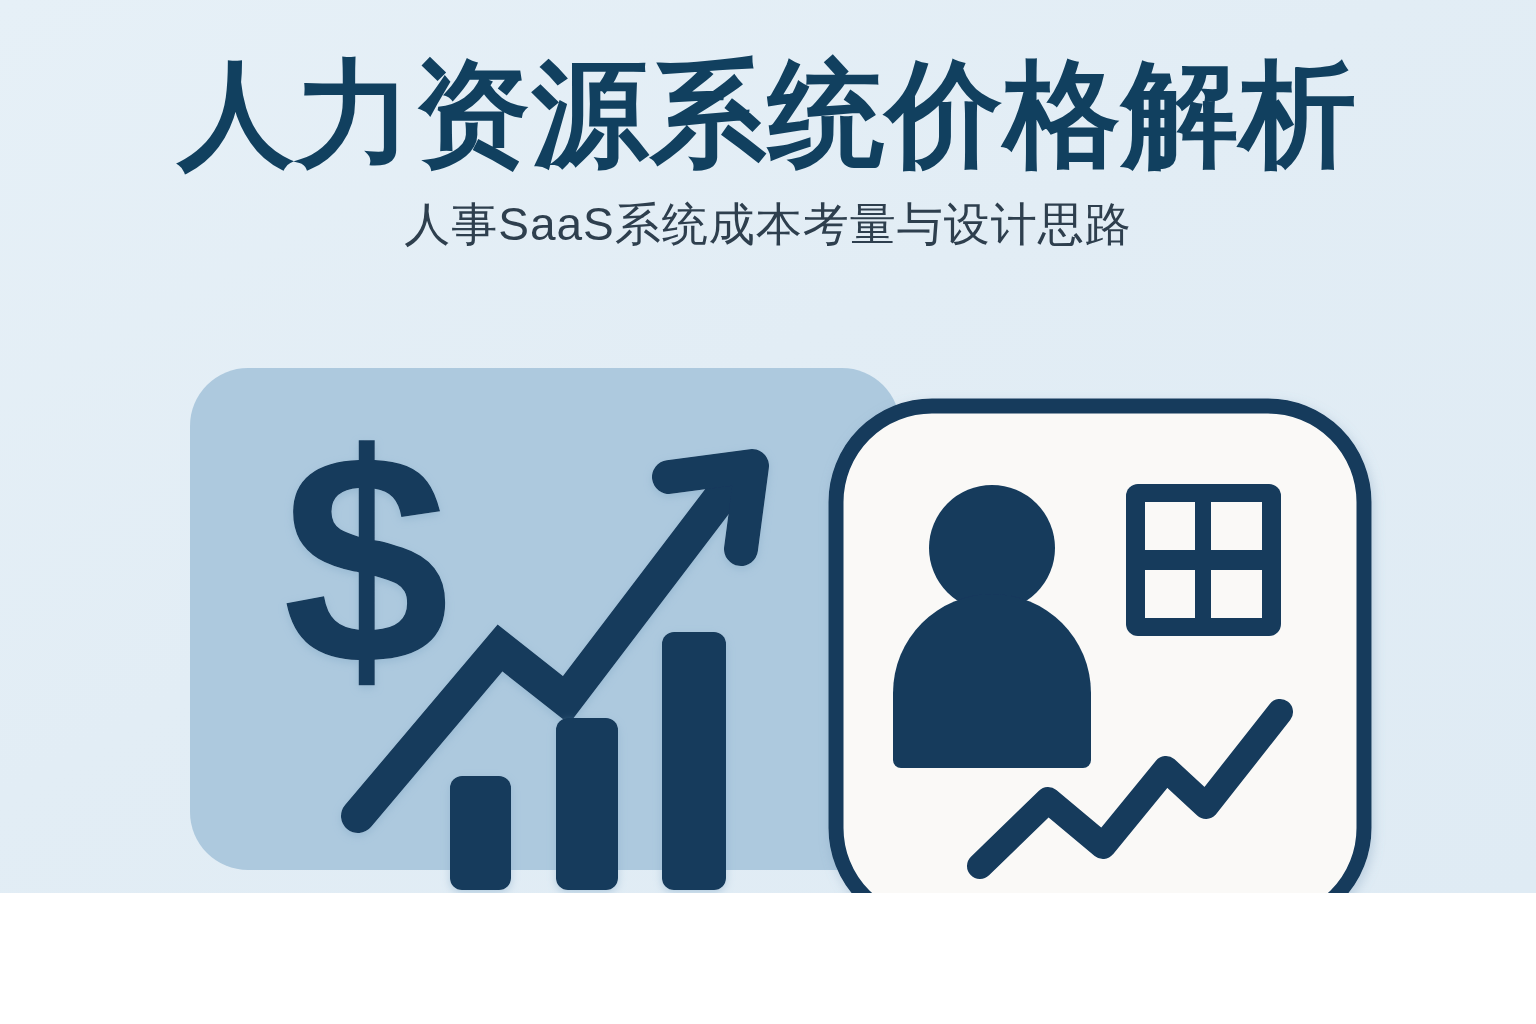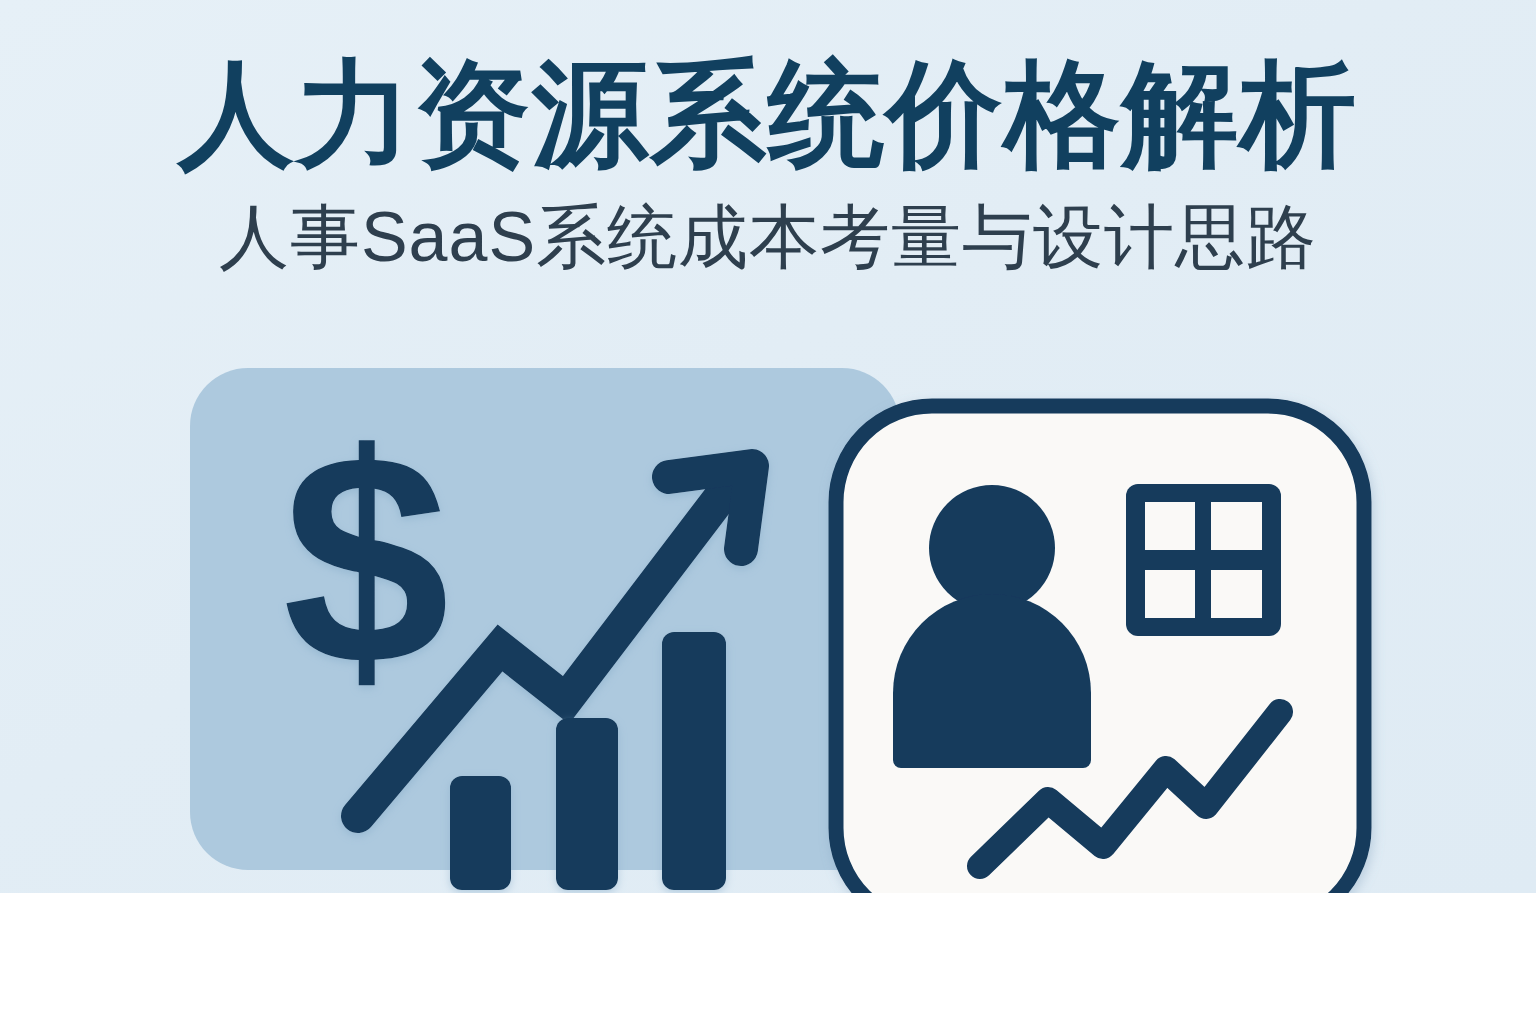--- a/index.html
+++ b/index.html
@@ -37,21 +37,21 @@
     line-height: 1.08;
     font-weight: 700;
     color: #11405f;
     letter-spacing: 2px;
     margin: 0;
     white-space: nowrap;
   }
 
   .subtitle {
     font-family: "Liberation Sans", "DejaVu Sans", sans-serif;
-    font-size: 70px;
+    font-size: 46px;
     line-height: 1.1;
     font-weight: 400;
     color: #2e3f4e;
     letter-spacing: 1px;
     margin: 22px 0 0 0;
     white-space: nowrap;
   }
 
   
   .stage {

